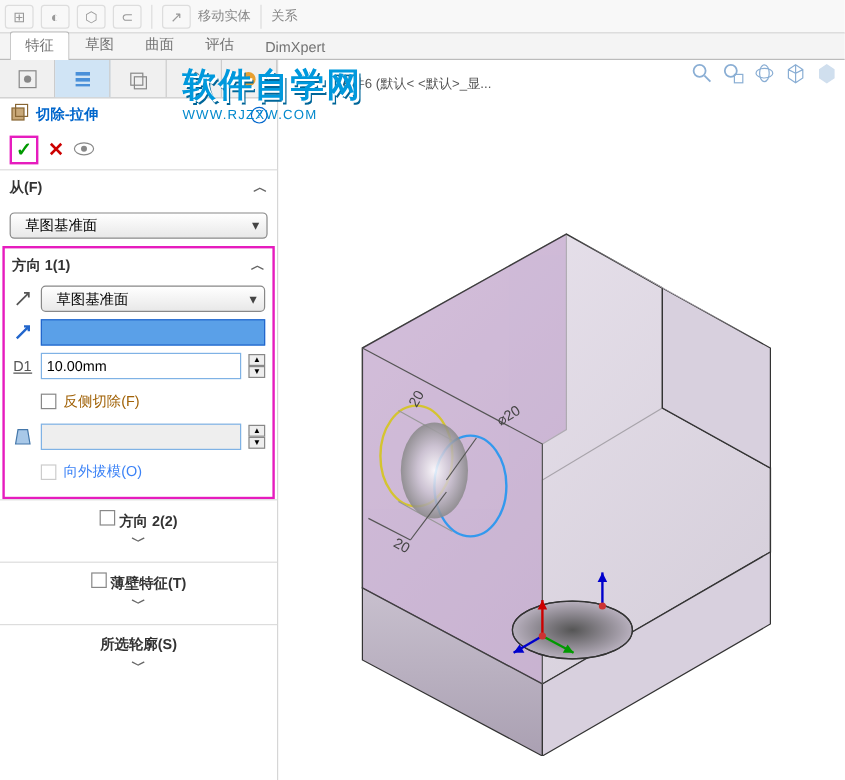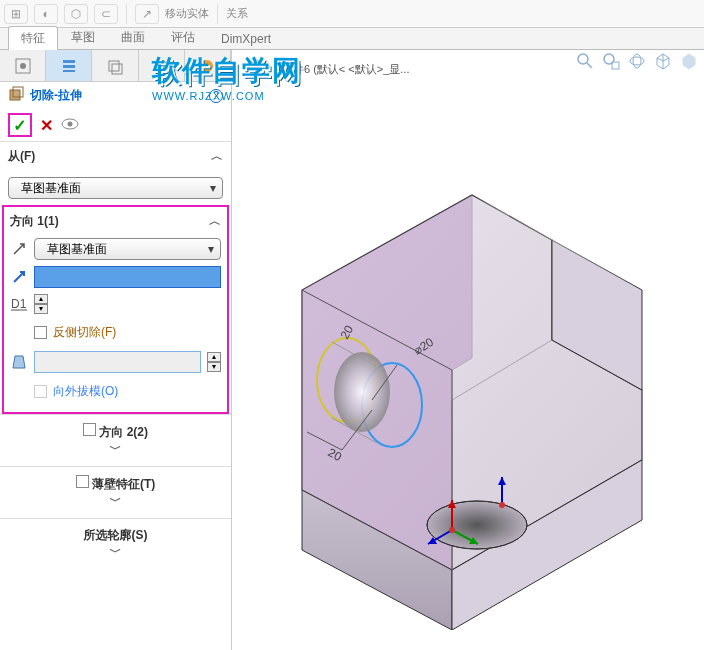--- a/index.html
+++ b/index.html
@@ -180,20 +180,21 @@
         <input class="text-input" style="background: rgb(90, 160, 232); border-color: rgb(34, 102, 204);" value="">
       </div>
 
       <div class="row">
         <div class="row-icon">
             <svg width="16" height="16">
               <text x="0" y="12" font-size="9" fill="#555">D1</text>
               <path d="M0 14 L16 14" stroke="#555"></path>
             </svg>
           </div>
+        <input class="text-input" value="10.00mm" style="">
         <div class="spinner">
             <span>▴</span>
             <span>▾</span>
           </div>
       </div>
 
       <div class="checkbox-row">
         <span class="cb"></span>
         <span>反侧切除(F)</span>
       </div>

